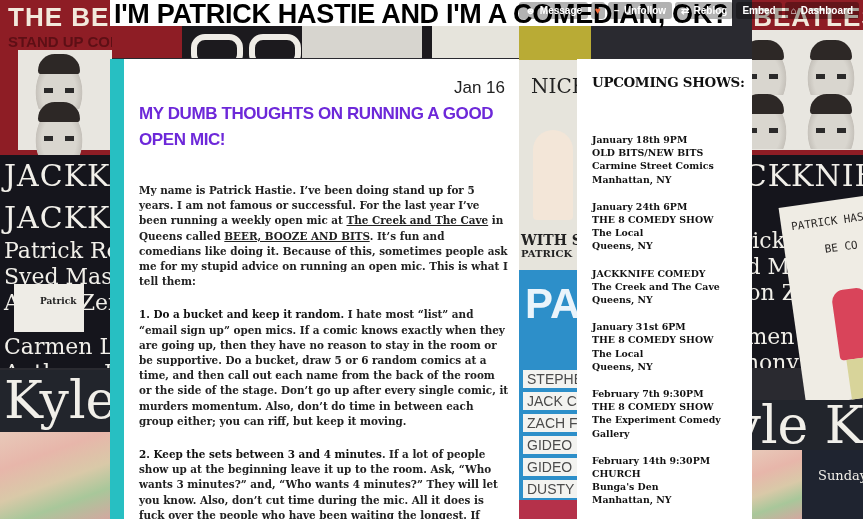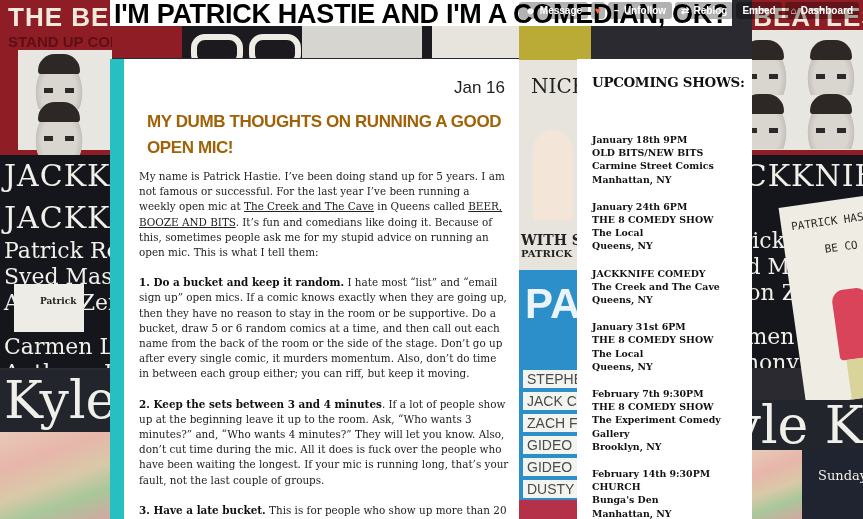--- a/index.html
+++ b/index.html
@@ -59,27 +59,27 @@
     background:#ffffff; z-index:1;
   }
   .post-accent { position:absolute; left:0; top:0; width:14px; height:100%; background:#27bfc2; }
   .post-date {
     position:absolute; right:14px; top:19px;
     font-family:"Liberation Sans", sans-serif; font-size:17px; color:#222;
   }
   .post-title {
     position:absolute; left:29px; top:42px; width:370px;
     font-family:"Liberation Sans", sans-serif; font-weight:bold; font-size:17px;
-    line-height:26px; color:#a16207; letter-spacing:-0.4px; margin:8px;
+    line-height:26px; color:#6d28d9; letter-spacing:-0.4px; margin:0;
   }
   .post-body {
     position:absolute; left:29px; top:106px; width:370px;
     font-family:"DejaVu Serif", serif; font-size:10.4px; line-height:15.2px; color:#222;
   }
-  .post-body p { margin:4px 0 15px 0; }
+  .post-body p { margin:18px 0 15px 0;font-weight:bold; }
   .post-body a { color:#222; text-decoration:underline; }
   .post-body b { color:#111; }
 
   
   .sidebar {
     position:absolute; left:577px; top:59px; width:175px; height:470px;
     background:#ffffff; z-index:1;
   }
   .sb-title {
     position:absolute; left:15px; top:15px;
@@ -249,21 +249,20 @@
     <div class="show">
       <div>January 31st 6PM</div>
       <div>THE 8 COMEDY SHOW</div>
       <div class="venue">The Local</div>
       <div>Queens, NY</div>
     </div>
     <div class="show">
       <div>February 7th 9:30PM</div>
       <div>THE 8 COMEDY SHOW</div>
       <div class="venue">The Experiment Comedy Gallery</div>
-      <div>Brooklyn, NY</div>
     </div>
     <div class="show">
       <div>February 14th 9:30PM</div>
       <div>CHURCH</div>
       <div class="venue">Bunga's Den</div>
       <div>Manhattan, NY</div>
     </div>
 
   </div>
 </div>

